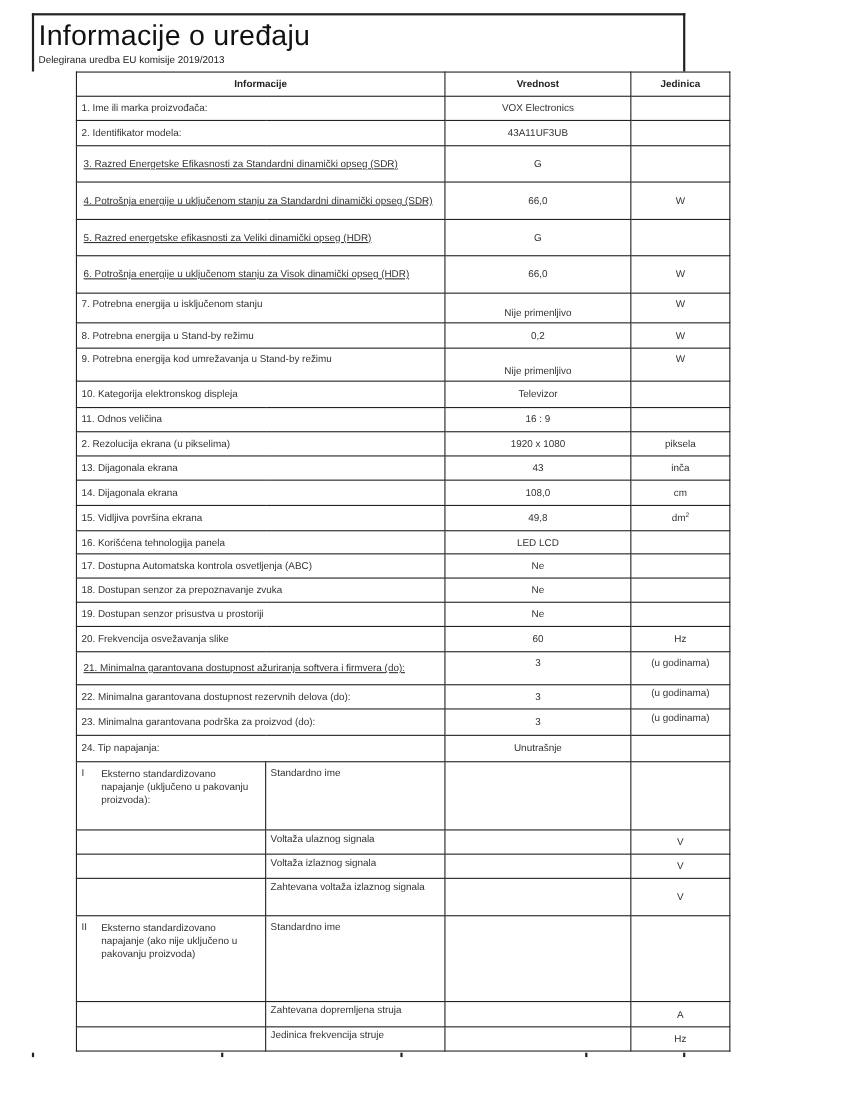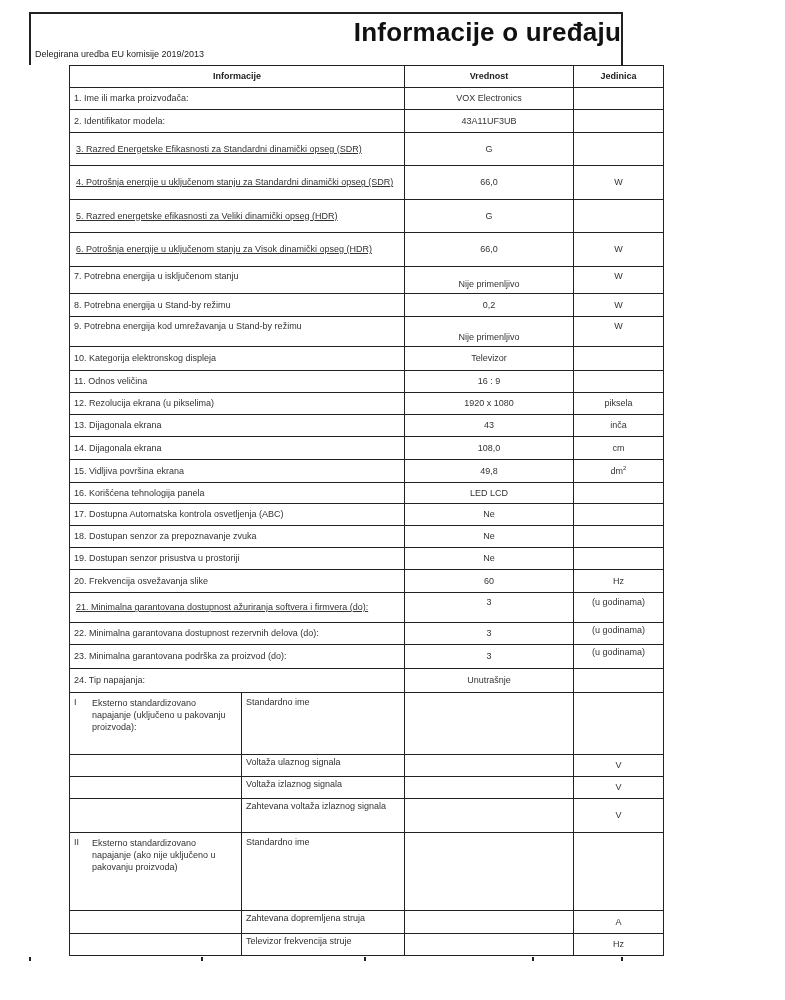--- a/index.html
+++ b/index.html
@@ -1,20 +1,20 @@
 <!DOCTYPE html>
 <html><head>
   <meta charset="utf-8">
   <style>
     html, body { margin: 0; padding: 0; background: #ffffff; }
     body { width: 785px; height: 1000px; position: relative; overflow: hidden;
            font-family: "Liberation Sans", "DejaVu Sans", sans-serif; color: #1a1a1a; }
     .sheet { position: absolute; left: 29px; top: 12px; width: 594px; }
     .title-box { border: 2px solid #222; border-bottom: none; height: 53px; box-sizing: border-box; padding: 4px 0 0 4px; }
-    .title { font-size: 26px; font-weight: bold; line-height: 28px; margin: 0; letter-spacing: 0.2px; color: #111; text-align: right; }
+    .title { font-size: 26px; font-weight: normal; line-height: 28px; margin: 0; letter-spacing: 0.2px; color: #111; }
     .subtitle { font-size: 9px; line-height: 12px; margin-top: 2px; color: #222; }
     table { border-collapse: collapse; width: 594px; table-layout: fixed; margin-left: 40px; }
     td, th { border: 1.5px solid #222; font-size: 9px; line-height: 11px; padding: 0 4px; color: #333; }
     th { font-weight: bold; text-align: center; height: 21px; color: #222; }
     td.val { text-align: center; }
     td.unit { text-align: center; }
     td.top { vertical-align: top; padding-top: 4px; }
     .hang { display: block; padding-left: 14px; text-indent: -12px; text-decoration: underline; }
     .roman { display: inline-block; width: 18px; }
     .sec-text { display: inline-block; vertical-align: top; width: 140px; line-height: 12px; }
@@ -102,21 +102,21 @@
         <td colspan="2">10. Kategorija elektronskog displeja</td>
         <td class="val">Televizor</td>
         <td class="unit"></td>
       </tr>
       <tr style="height:22px">
         <td colspan="2">11. Odnos veličina</td>
         <td class="val">16 : 9</td>
         <td class="unit"></td>
       </tr>
       <tr style="height:22px">
-        <td colspan="2">12. Rezolucija ekrana (u pikselima)</td>
+        <td colspan="2">2. Rezolucija ekrana (u pikselima)</td>
         <td class="val">1920 x 1080</td>
         <td class="unit">piksela</td>
       </tr>
       <tr style="height:22px">
         <td colspan="2">13. Dijagonala ekrana</td>
         <td class="val">43</td>
         <td class="unit">inča</td>
       </tr>
       <tr style="height:23px">
         <td colspan="2">14. Dijagonala ekrana</td>
@@ -212,21 +212,21 @@
         <td class="unit"></td>
       </tr>
       <tr style="height:23px">
         <td></td>
         <td class="top" style="padding-top:2px">Zahtevana dopremljena struja</td>
         <td class="val"></td>
         <td class="unit">A</td>
       </tr>
       <tr style="height:22px">
         <td></td>
-        <td class="top" style="padding-top:2px">Televizor frekvencija struje</td>
+        <td class="top" style="padding-top:2px">Jedinica frekvencija struje</td>
         <td class="val"></td>
         <td class="unit">Hz</td>
       </tr>
     </tbody>
   </table>
 </div>
 
 <div class="stub" style="left:29px"></div>
 <div class="stub" style="left:201px"></div>
 <div class="stub" style="left:364px"></div>

